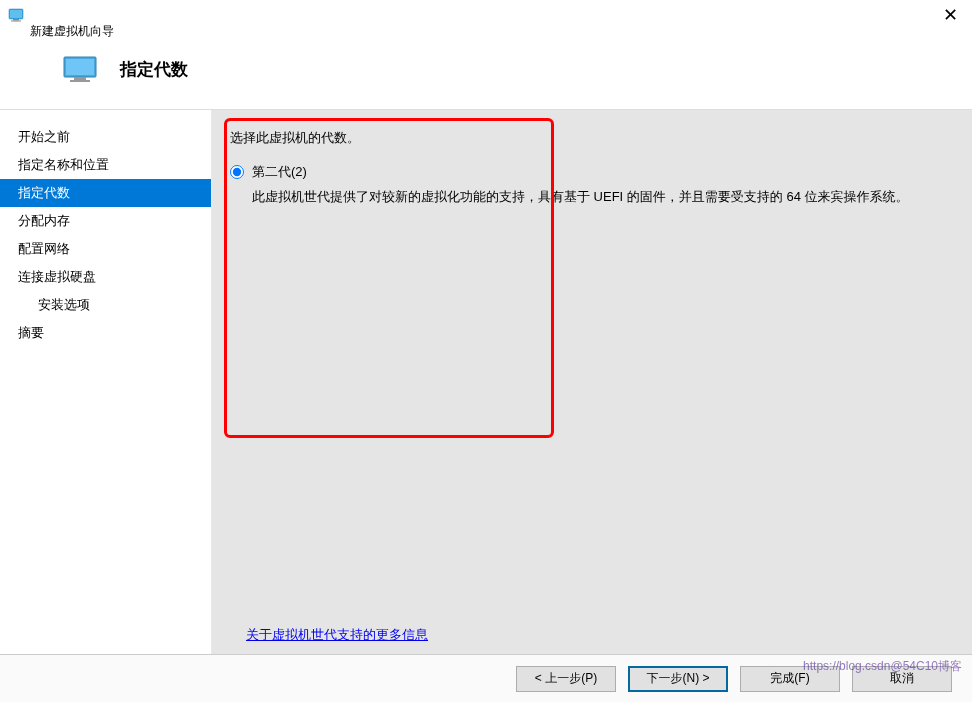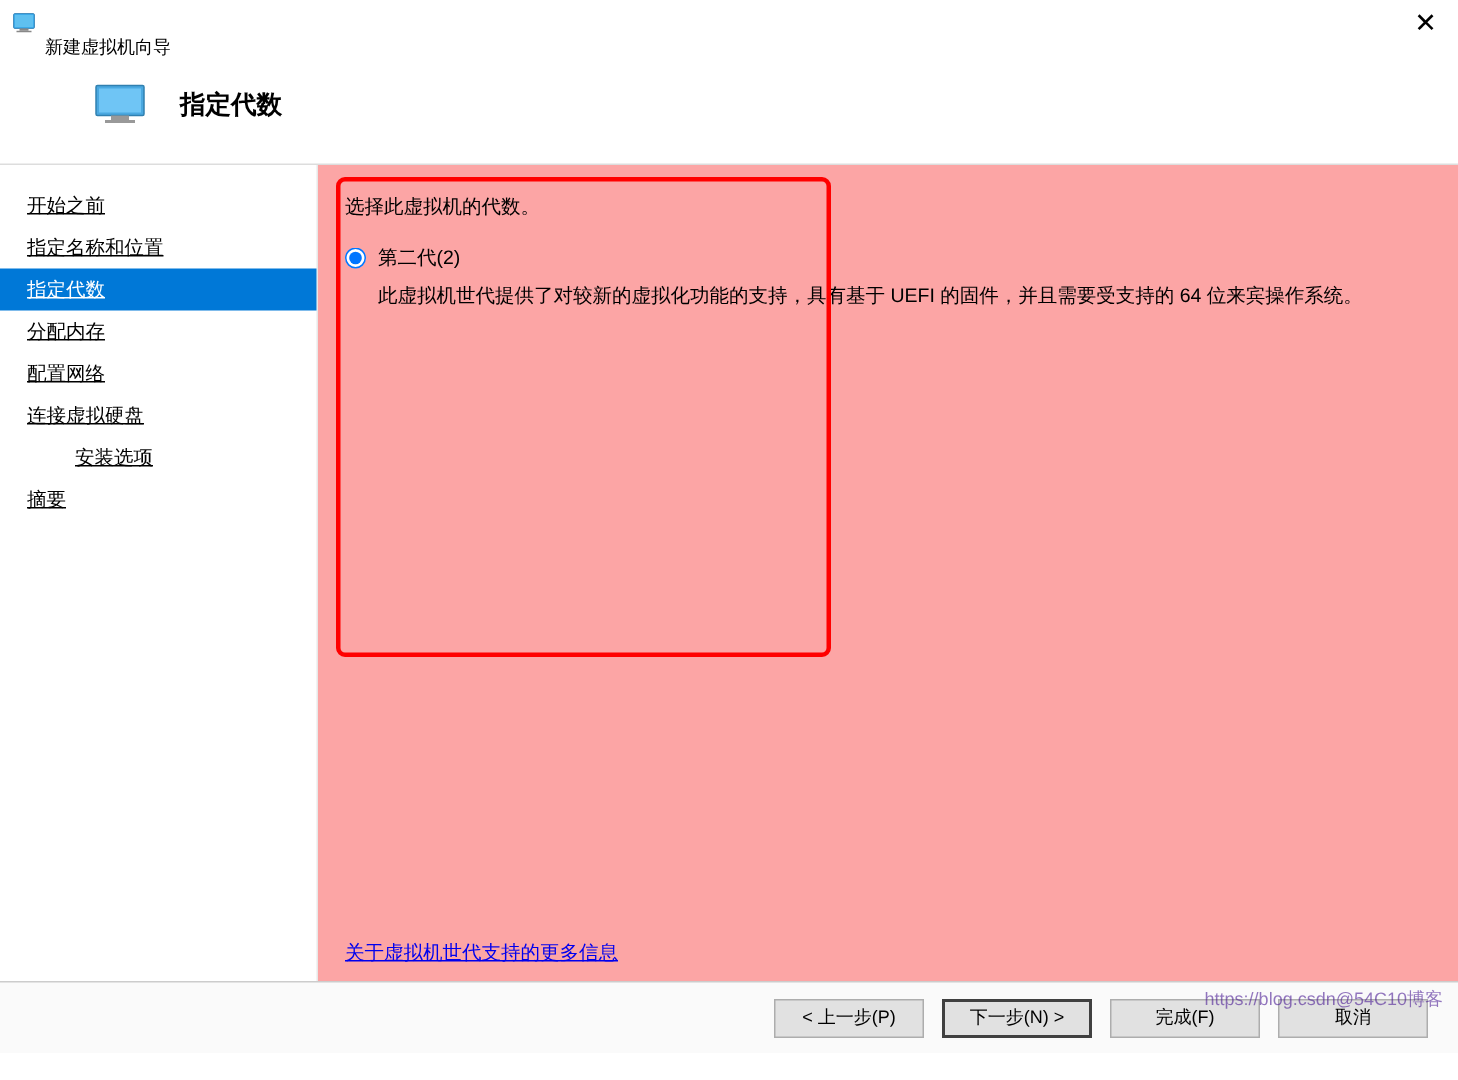--- a/index.html
+++ b/index.html
@@ -51,29 +51,28 @@
     .sidebar {
       width: 212px;
       padding-top: 13px;
       background: #fff;
       border-right: 1px solid #e8e8e8;
     }
     .sidebar-item {
       padding: 5px 18px;
       font-size: 13px;
       cursor: pointer;
-      text-decoration: underline;
     }
     .sidebar-item.active { background: #0078d7; color: #fff; }
-    .sidebar-item.indent { padding-left: 50px; }
+    .sidebar-item.indent { padding-left: 38px; }
     .main {
       flex: 1;
       padding: 13px 18px 10px 18px;
       position: relative;
-      background: #fca5a5;
+      background: #e5e5e5;
     }
     .highlight-box {
       position: absolute;
       border: 3px solid #ff0000;
       border-radius: 6px;
       top: 8px;
       left: 12px;
       width: 330px;
       height: 320px;
       pointer-events: none;
@@ -90,42 +89,42 @@
       align-items: flex-start;
       margin-top: 4px;
     }
     .warning-icon {
       width: 16px;
       height: 16px;
       margin-right: 10px;
       margin-top: 2px;
       flex-shrink: 0;
     }
-    .link-area { position: absolute; bottom: 10px; left: 18px; margin-top: 44px; }
+    .link-area { position: absolute; bottom: 10px; left: 34px; margin-top: 44px; }
     .link { color: #0000ee; text-decoration: underline; cursor: pointer; }
     .footer {
       border-top: 1px solid #ccc;
       height: 48px;
       display: flex;
       align-items: center;
       justify-content: flex-end;
       padding-right: 20px;
       gap: 12px;
       background: #fafafa;
     }
     .btn {
       min-width: 100px;
       height: 26px;
       background: #e1e1e1;
       border: 1px solid #adadad;
       font-size: 12px;
       cursor: pointer;
       padding: 0 10px;
     }
-    .btn.primary { border: 2px solid #404040; background: #e1e1e1; }
+    .btn.primary { border: 2px solid #0369a1; background: #e1e1e1; }
     .watermark {
       position: absolute;
       right: 10px;
       bottom: 45px;
       color: #4c1d95;
       font-size: 12px;
       opacity: 0.6;
       pointer-events: none;
     }
   </style>

